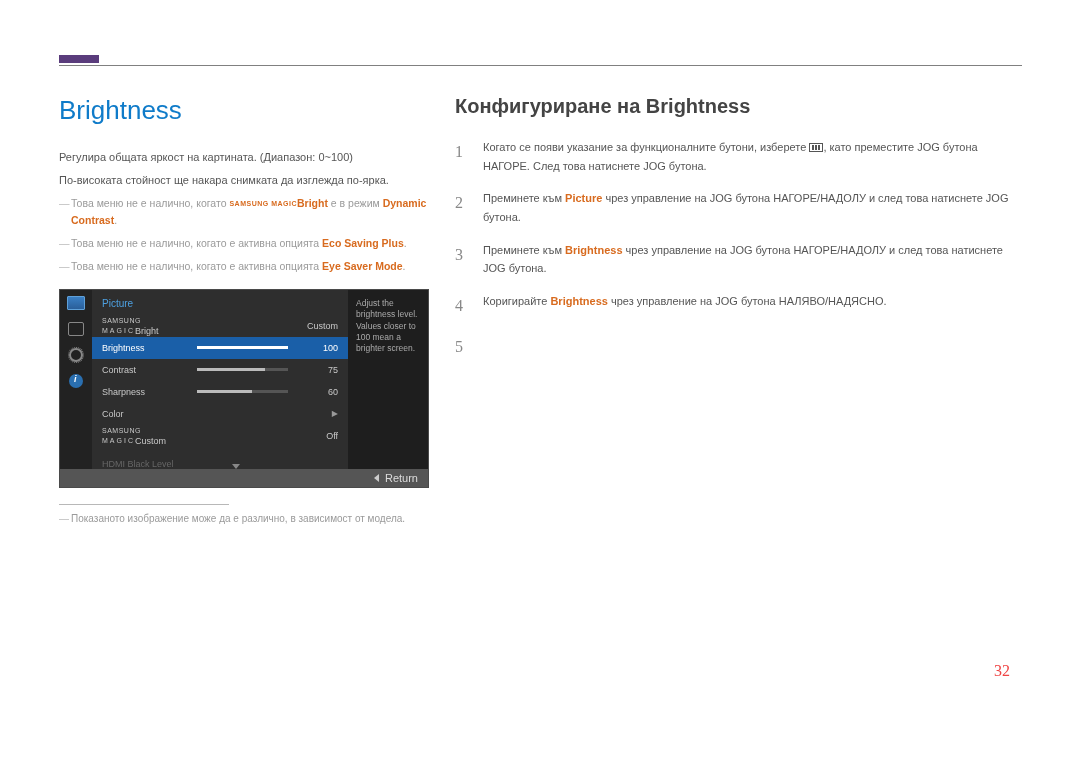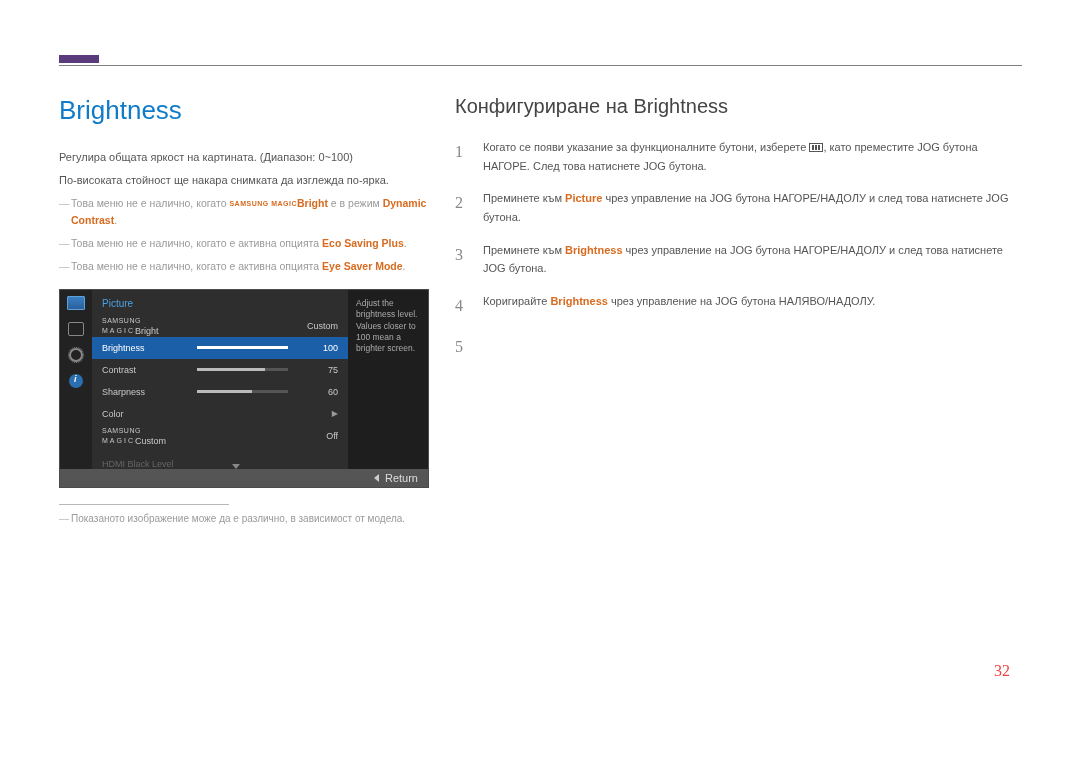--- a/index.html
+++ b/index.html
@@ -3,21 +3,21 @@
 <meta charset="utf-8">
 <style>
   * { box-sizing: border-box; margin: 0; padding: 0; }
   html, body { width: 1080px; height: 763px; background: #fff; font-family: Arial, Helvetica, sans-serif; color: #3a3a3a; }
   .page { width: 1080px; height: 698px; position: relative; }
   .hr-top { position: absolute; top: 65px; left: 59px; right: 58px; height: 1px; background: #808080; }
   .hr-accent { position: absolute; top: 55px; left: 59px; width: 40px; height: 8px; background: #5a3c7c; }
   .left-col { position: absolute; top: 95px; left: 59px; width: 370px; }
   .right-col { position: absolute; top: 95px; left: 455px; width: 565px; }
   h1.main-title { color: #0f7bc9; font-weight: 400; font-size: 26px; margin-bottom: 22px; }
-  h2.sub-title { color: #444; font-weight: 400; font-size: 20px; margin-bottom: 20px; }
+  h2.sub-title { color: #444; font-weight: 700; font-size: 20px; margin-bottom: 20px; }
   .body-text { font-size: 11px; line-height: 1.7; color: #555; margin-bottom: 4px; }
   .dash-note { font-size: 10.5px; color: #9a9a9a; line-height: 1.6; padding-left: 12px; position: relative; margin-top: 6px; }
   .dash-note::before { content: "―"; position: absolute; left: 0; top: 0; color: #bbb; }
   .hl-orange { color: #d86b1f; font-weight: 600; }
   .small-magic { font-size: 7px; letter-spacing: 0.5px; vertical-align: 1px; }
   .osd { width: 370px; background: #2e2e2e; border: 1px solid #4a4a4a; margin-top: 14px; font-size: 10px; color: #c8c8c8; }
   .osd-body { display: flex; }
   .osd-sidebar { width: 32px; background: #222; padding: 6px 0; display: flex; flex-direction: column; align-items: center; gap: 12px; }
   .osd-sidebar .ico { width: 18px; height: 14px; }
   .ico-monitor { background: linear-gradient(#3a7fc4,#2a5f9a); border: 1px solid #5fa0d8; border-radius: 1px; }
@@ -155,21 +155,21 @@
       <li>
         <span class="step-num">2</span>
         <span><span>Преминете към </span><span class="hl-orange">Picture</span><span> чрез управление на JOG бутона НАГОРЕ/НАДОЛУ и след това натиснете JOG бутона.</span></span>
       </li>
       <li>
         <span class="step-num">3</span>
         <span><span>Преминете към </span><span class="hl-orange">Brightness</span><span> чрез управление на JOG бутона НАГОРЕ/НАДОЛУ и след това натиснете JOG бутона.</span></span>
       </li>
       <li>
         <span class="step-num">4</span>
-        <span><span>Коригирайте </span><span class="hl-orange">Brightness</span><span> чрез управление на JOG бутона НАЛЯВО/НАДОЛУ.</span></span>
+        <span><span>Коригирайте </span><span class="hl-orange">Brightness</span><span> чрез управление на JOG бутона НАЛЯВО/НАДЯСНО.</span></span>
       </li>
       <li>
         <span class="step-num">5</span>
       </li>
     </ol>
   </div>
 
   <div class="page-num">32</div>
 </div>
 

